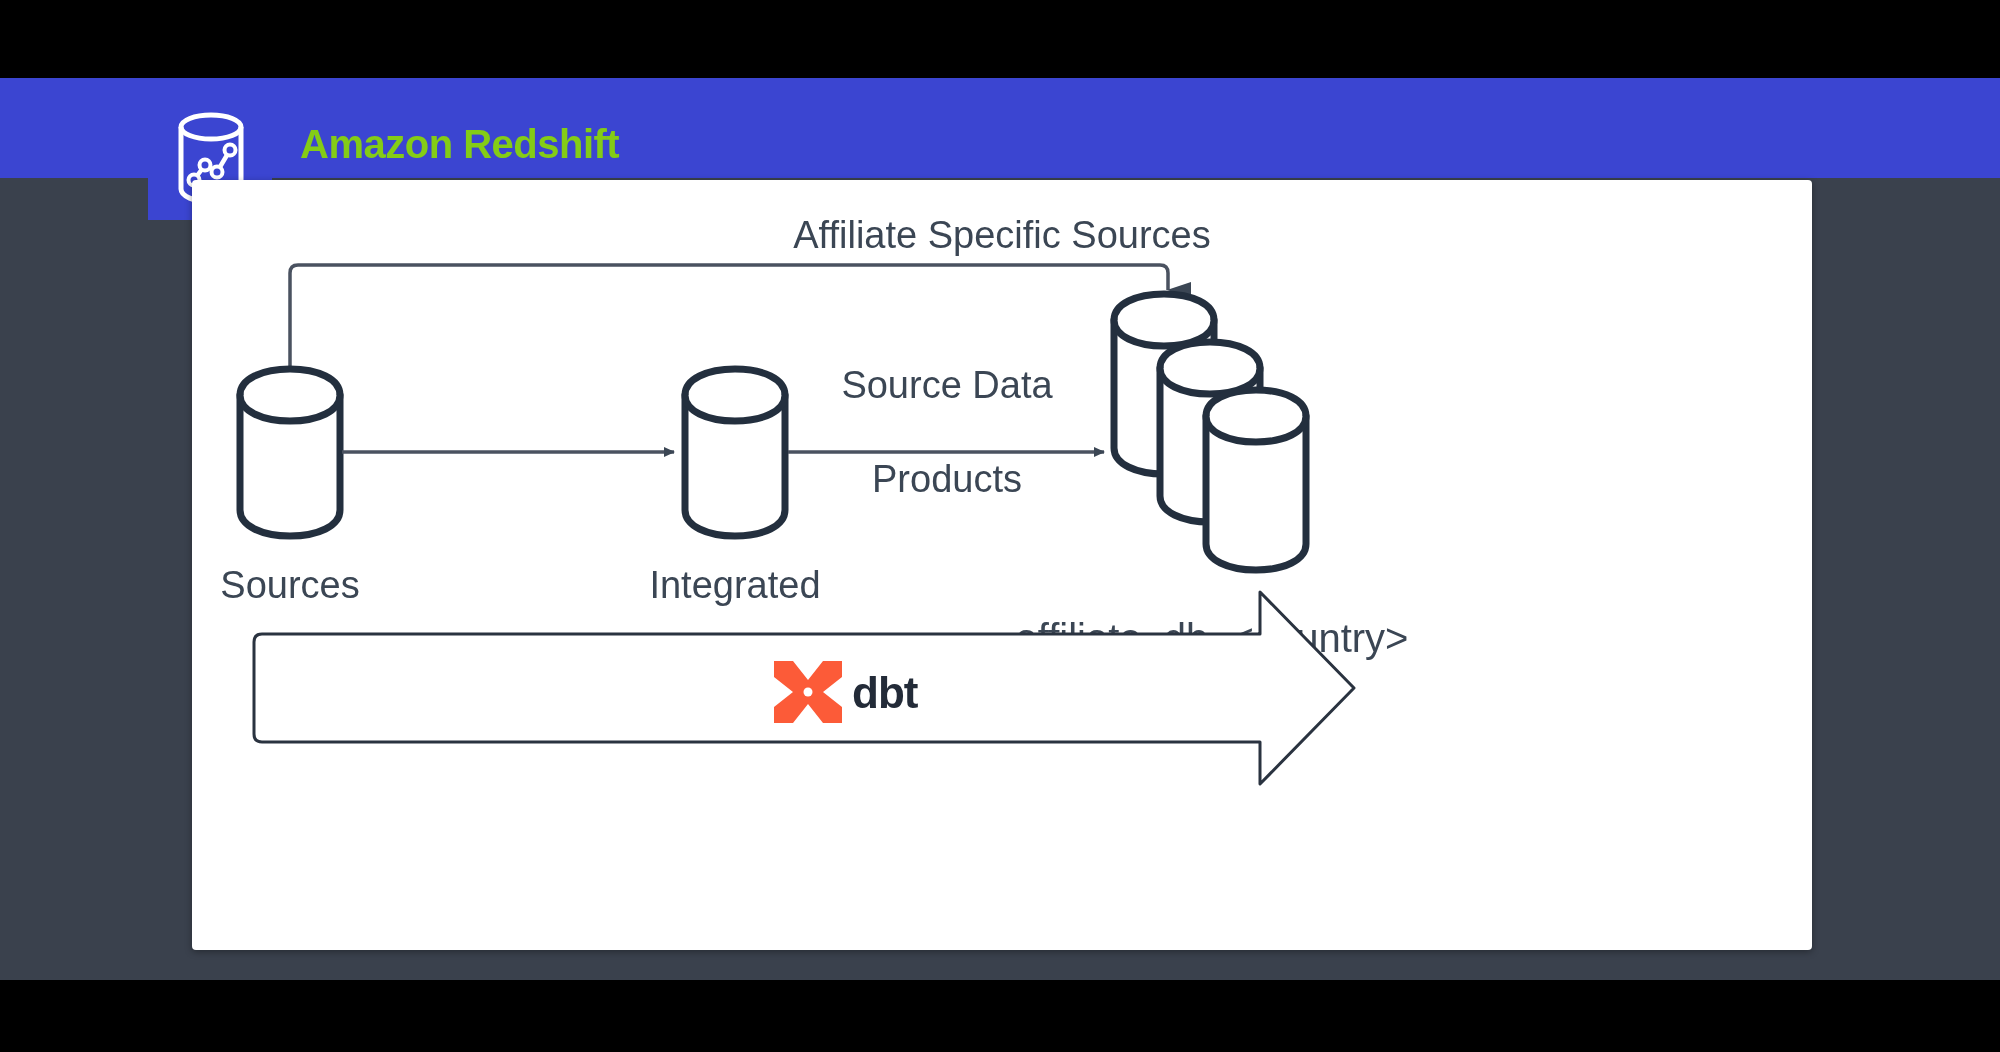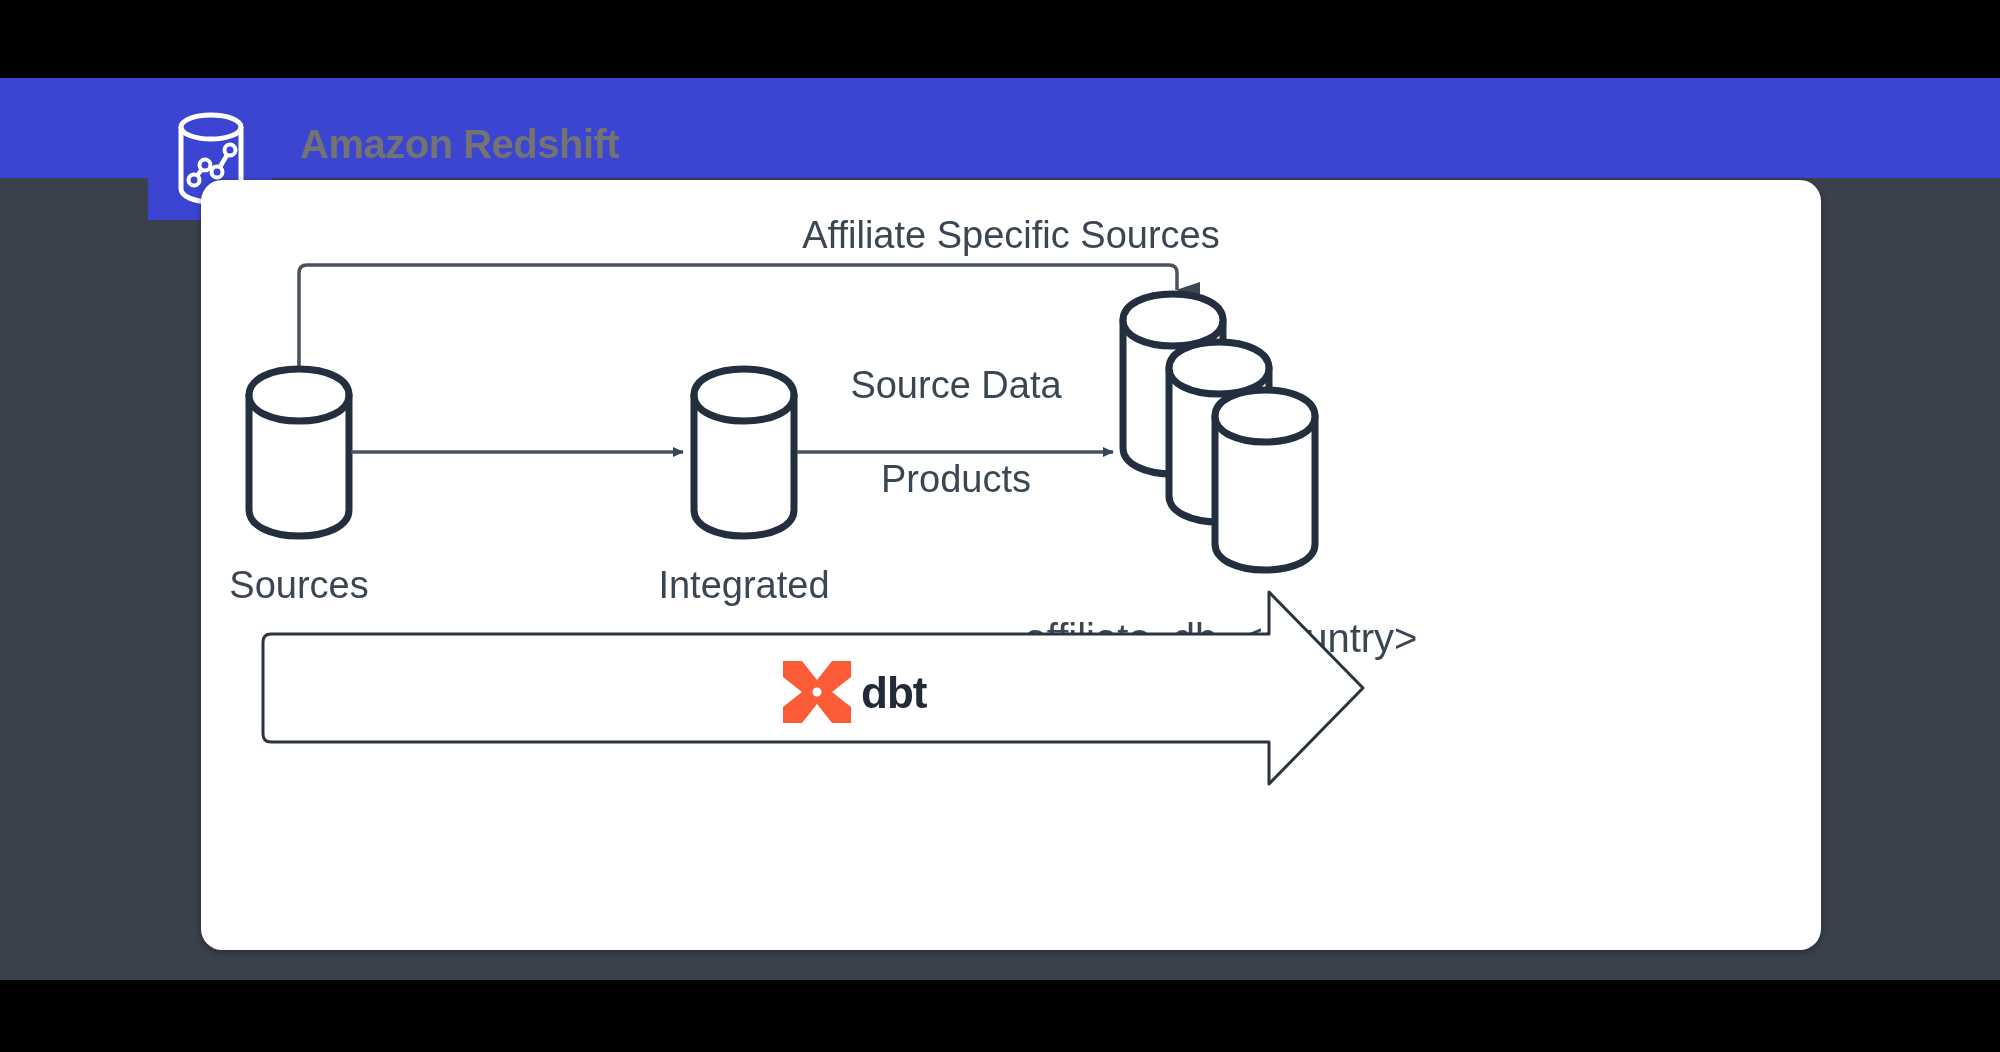--- a/index.html
+++ b/index.html
@@ -45,21 +45,21 @@
     background: #3B45D1;
   }
 
   .header-title {
     position: absolute;
     left: 300px;
     top: 122px;
     font-size: 40px;
     font-weight: 700;
     letter-spacing: -0.5px;
-    color: #737373;
+    color: #84cc16;
     white-space: nowrap;
   }
 
   
   .service-badge {
     position: absolute;
     left: 148px;
     top: 96px;
     width: 124px;
     height: 124px;
@@ -67,26 +67,26 @@
   }
   .service-badge svg {
     position: absolute;
     left: 24px;
     top: 14px;
   }
 
   
   .content-card {
     position: absolute;
-    left: 201px;
+    left: 192px;
     top: 180px;
     width: 1620px;
     height: 770px;
     background: #FFFFFF;
-    border-radius: 21px;
+    border-radius: 4px;
     box-shadow: 0 2px 7px rgba(0,0,0,0.35);
   }
 
   
   .letterbox-bottom {
     position: absolute;
     left: 0; top: 980px;
     width: 2000px; height: 72px;
     background: #000000;
   }

